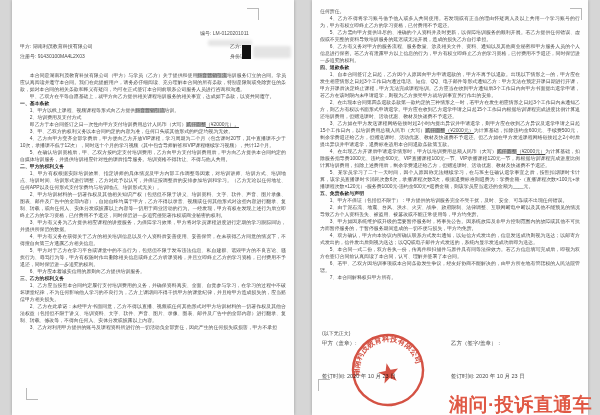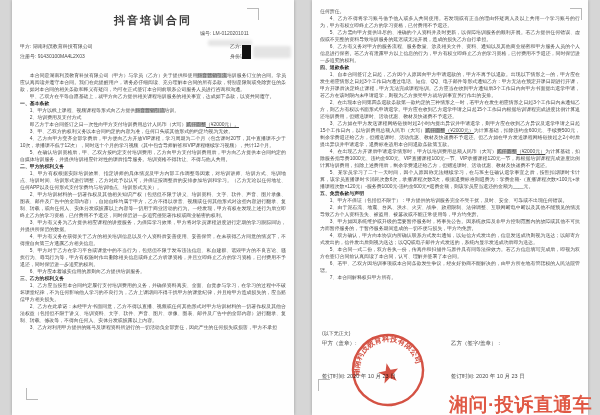--- a/index.html
+++ b/index.html
@@ -46,21 +46,20 @@
   .watermark{position:absolute;left:449px;top:392px;z-index:9;font-size:19px;
              font-weight:900;color:#e05844;letter-spacing:.5px;white-space:nowrap;
              text-shadow:0 0 1px rgba(255,255,255,.55);}
 </style>
 </head>
 <body>
 
 <div class="canvas">
 
   <div class="page page1">
-    <div class="title">抖音培训合同</div>
     <div class="number">编号: LM-0120201011</div>
     <div class="smudge sm1"></div>
 
     <div class="pline pa1">甲方: 湖南利茂教育科技有限公司</div>
     <div class="pline pa2">注册号: 91430100MA4L2X03</div>
     <div class="pline pb1">乙方:</div>
     <div class="pline pb2">身份证:</div>
     <div class="redact"></div>
     <div class="smudge sm2"></div>
 

